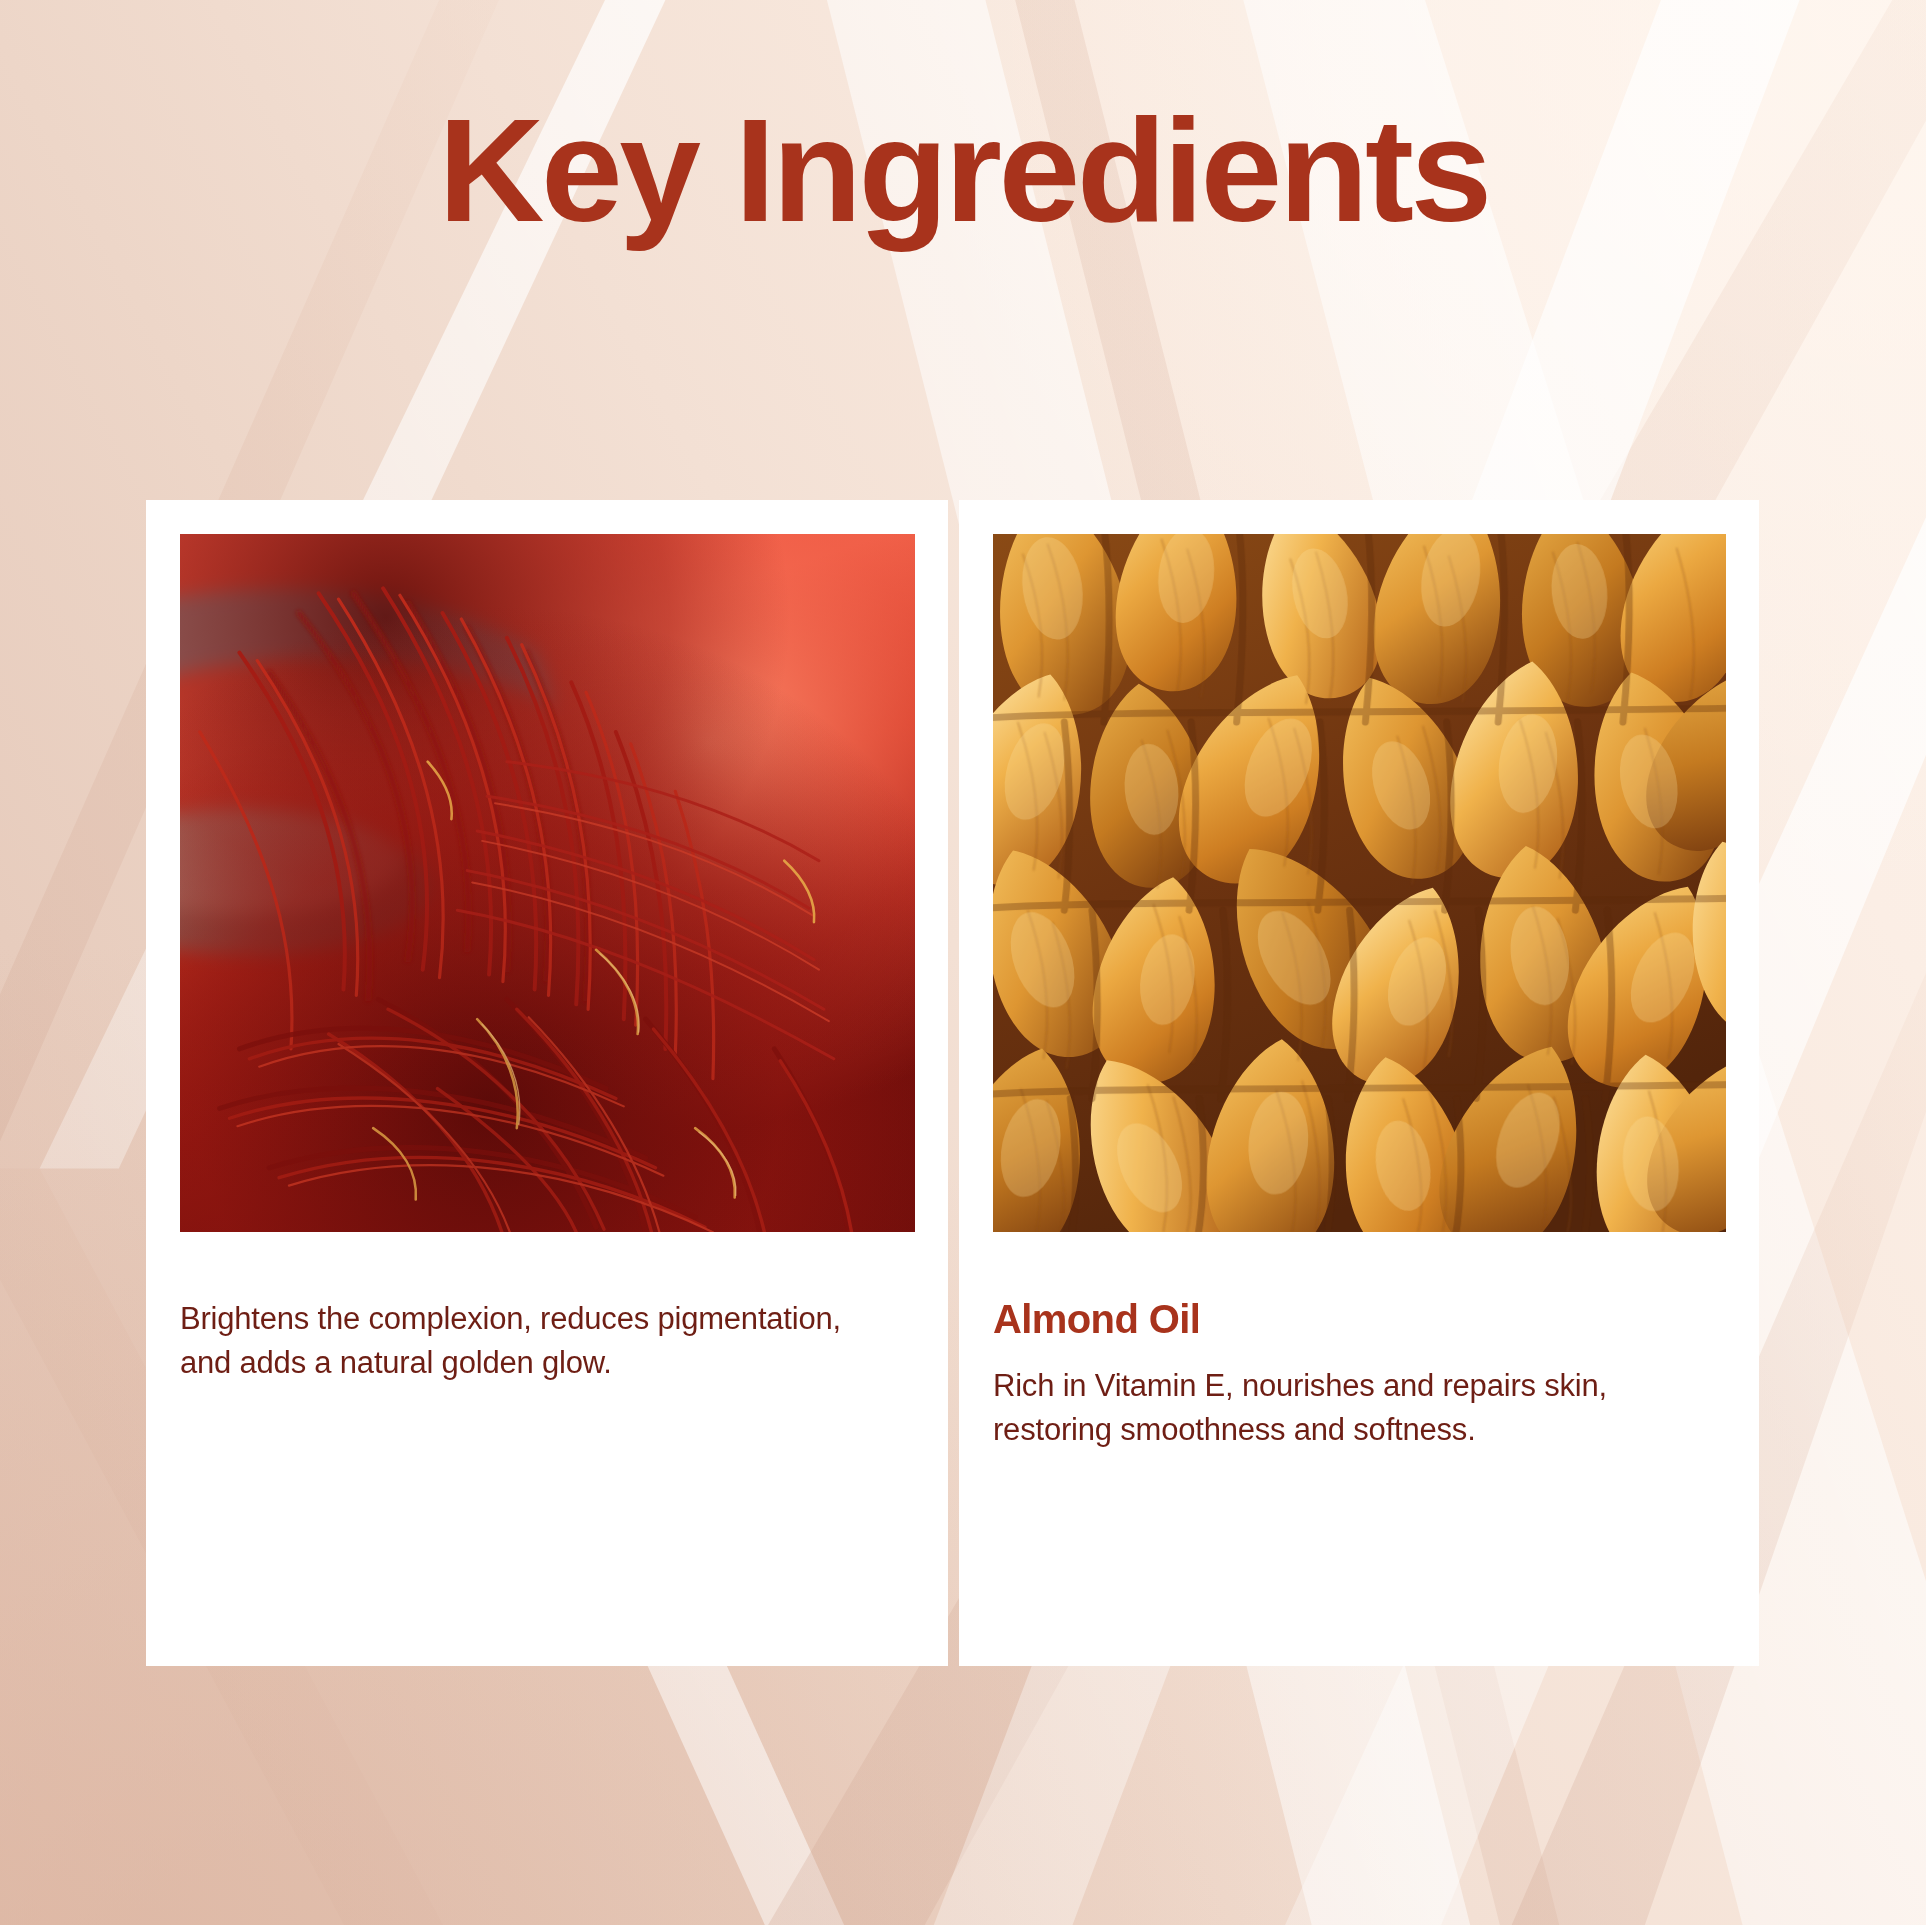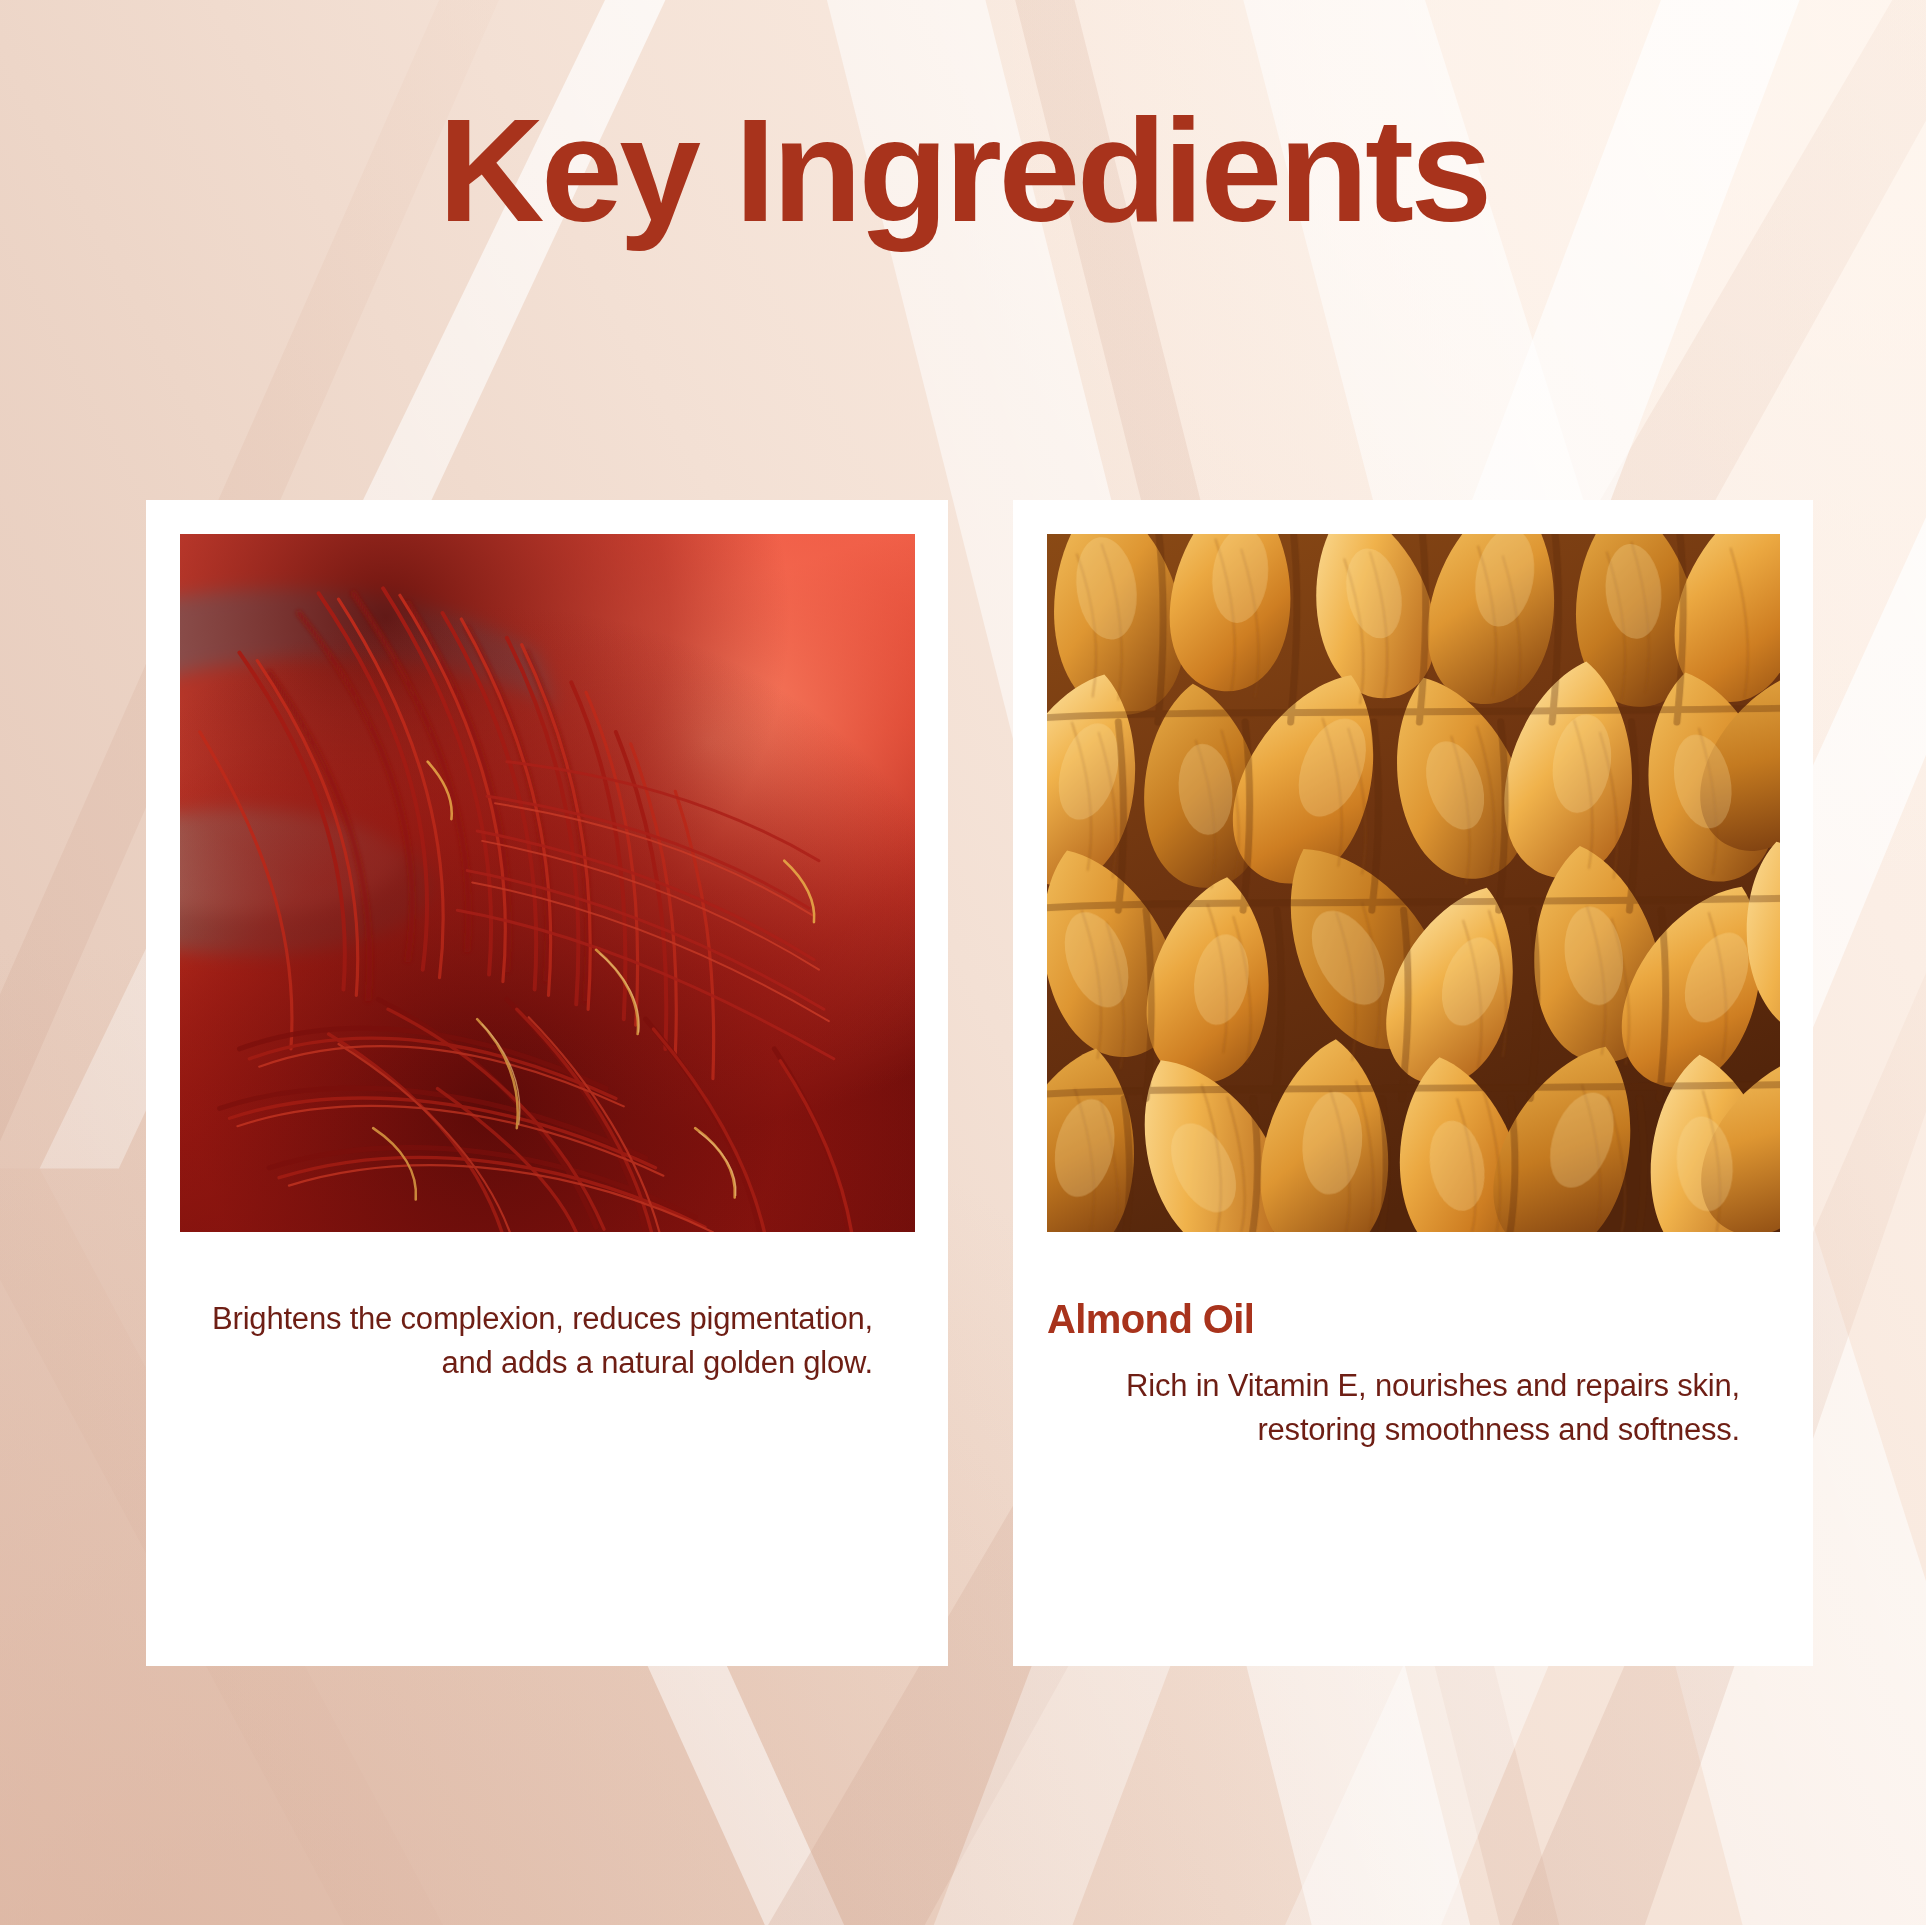--- a/index.html
+++ b/index.html
@@ -49,21 +49,21 @@
   }
 
   
   .cards { position:absolute; z-index:3; top:500px; left:146px; }
   .card {
     position:absolute; top:0;
     width:802px; height:1166px;
     background:#FFFFFF;
   }
   .card.left  { left:0px;   width:802px; }
-  .card.right { left:867px; width:800px;padding-left:8px; }
+  .card.right { left:813px; width:800px;padding-left:8px; }
 
   .card-photo {
     position:absolute; top:34px; left:34px;
     width:735px; height:698px;
     overflow:hidden;
   }
   .card.right .card-photo { width:733px; }
   .card-photo svg { display:block; width:100%; height:100%; }
 
   .card-body {
@@ -76,21 +76,20 @@
     color:#A8331C;
     margin-bottom:22px;
     font-family:"Liberation Sans", sans-serif;
   }
   .card-desc {
     font-size:31px; line-height:1.42;
     color:#6E1E14; font-weight:400;
     letter-spacing:-0.2px;
     max-width:693px;
     font-family:"Liberation Sans", sans-serif;
-    text-align:right;
   }
 </style>
 </head>
 <body>
 
 <div id="bg-layer">
   <div id="bg-base"></div>
   <div id="bg-radial"></div>
   <div id="bg-radial2"></div>
   <div id="bg-pattern">

